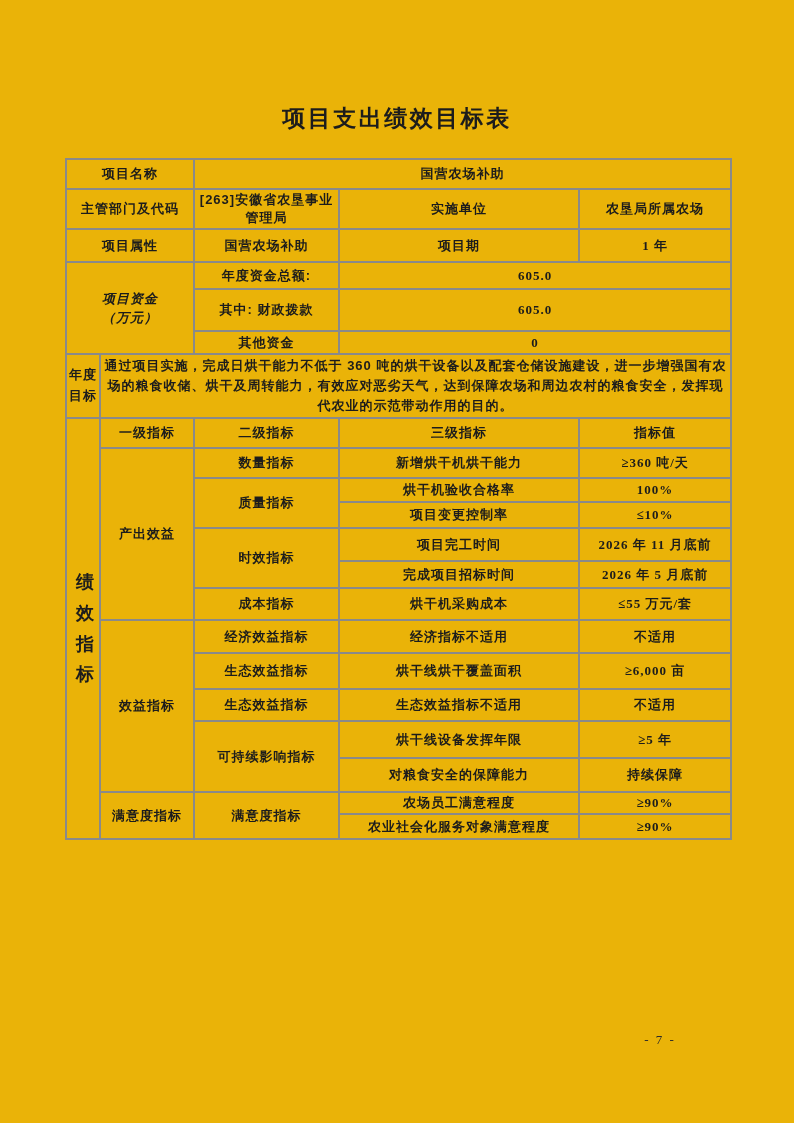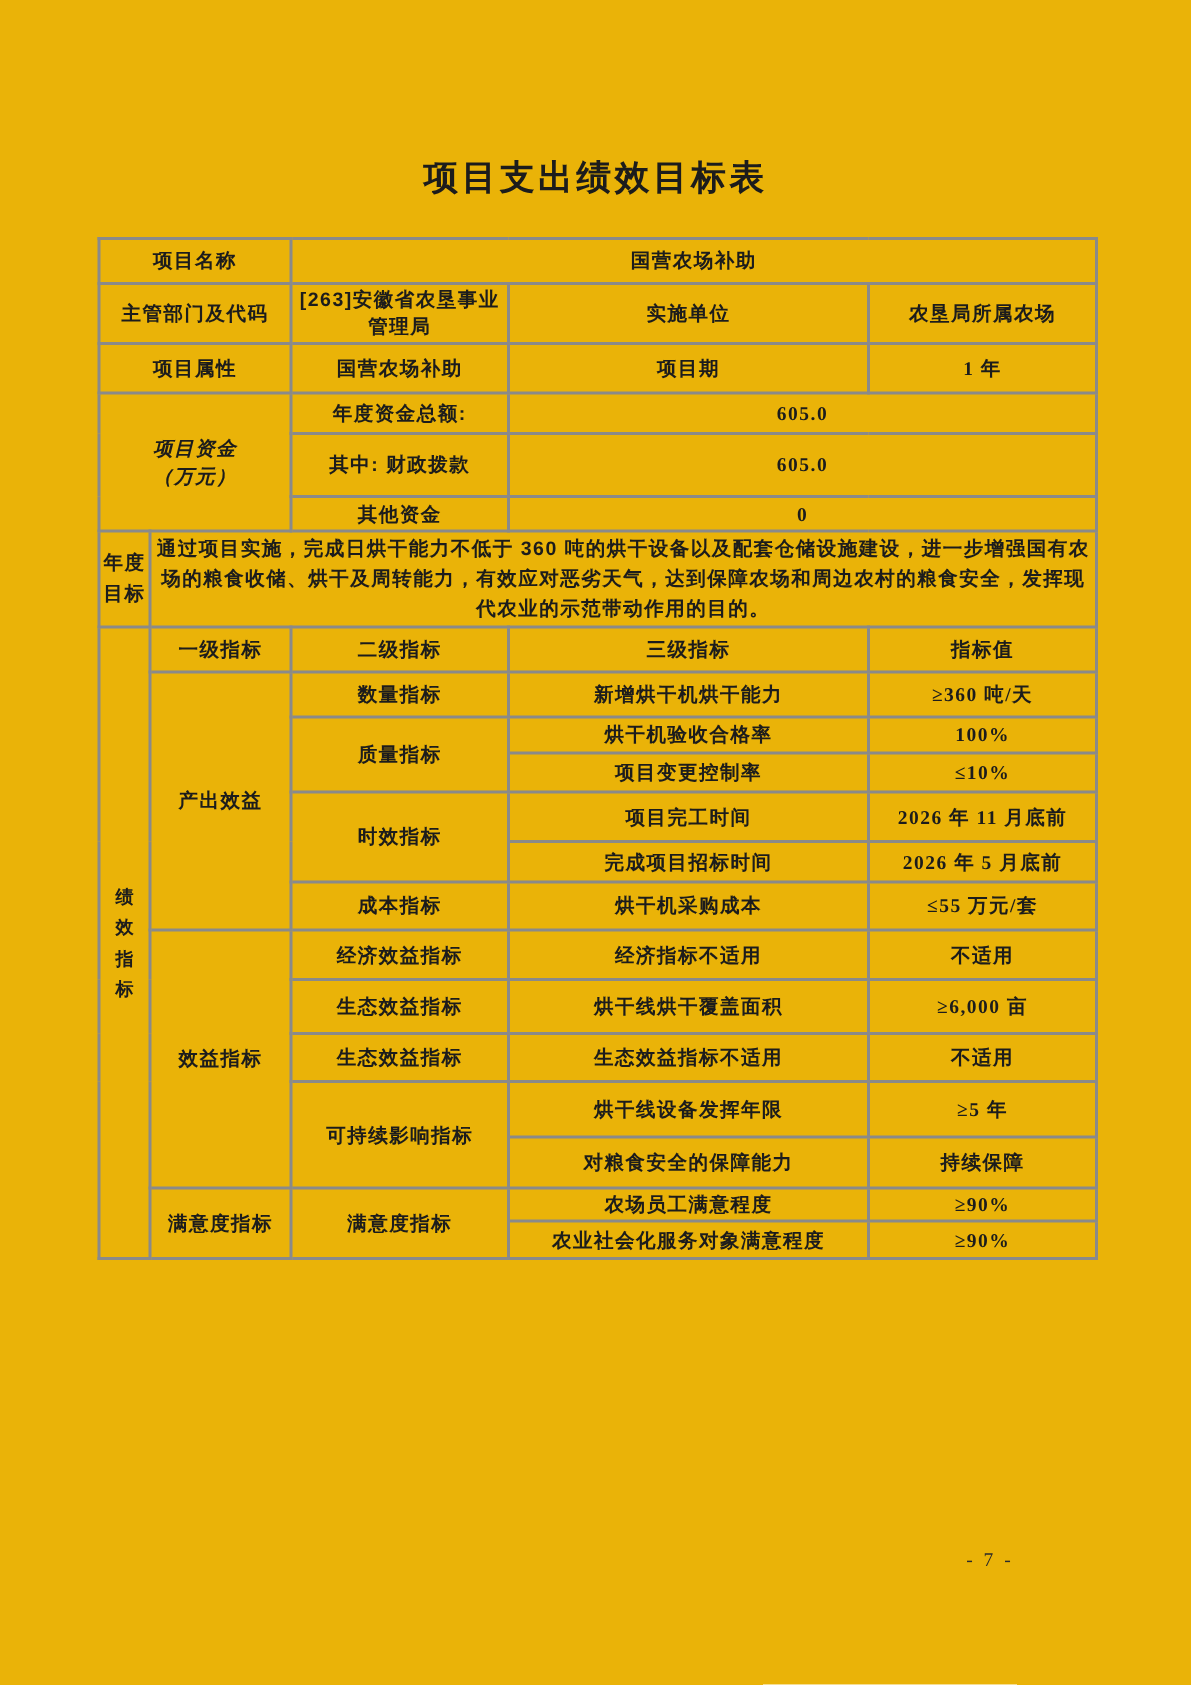--- a/index.html
+++ b/index.html
@@ -72,21 +72,21 @@
     line-height: 20px;
     font-size: 13px;
     letter-spacing: 0.6px;
   }
   .vstack {
     width: 14px;
     margin: 0 auto;
     word-break: break-all;
     letter-spacing: 0;
     line-height: 1.7;
-    font-size: 12px;
+    font-size: 18px;
   }
   .page-number {
     position: absolute;
     left: 620px;
     top: 1032px;
     width: 80px;
     text-align: center;
     font-size: 13px;
     font-family: "Liberation Serif", serif;
     letter-spacing: 2px;

